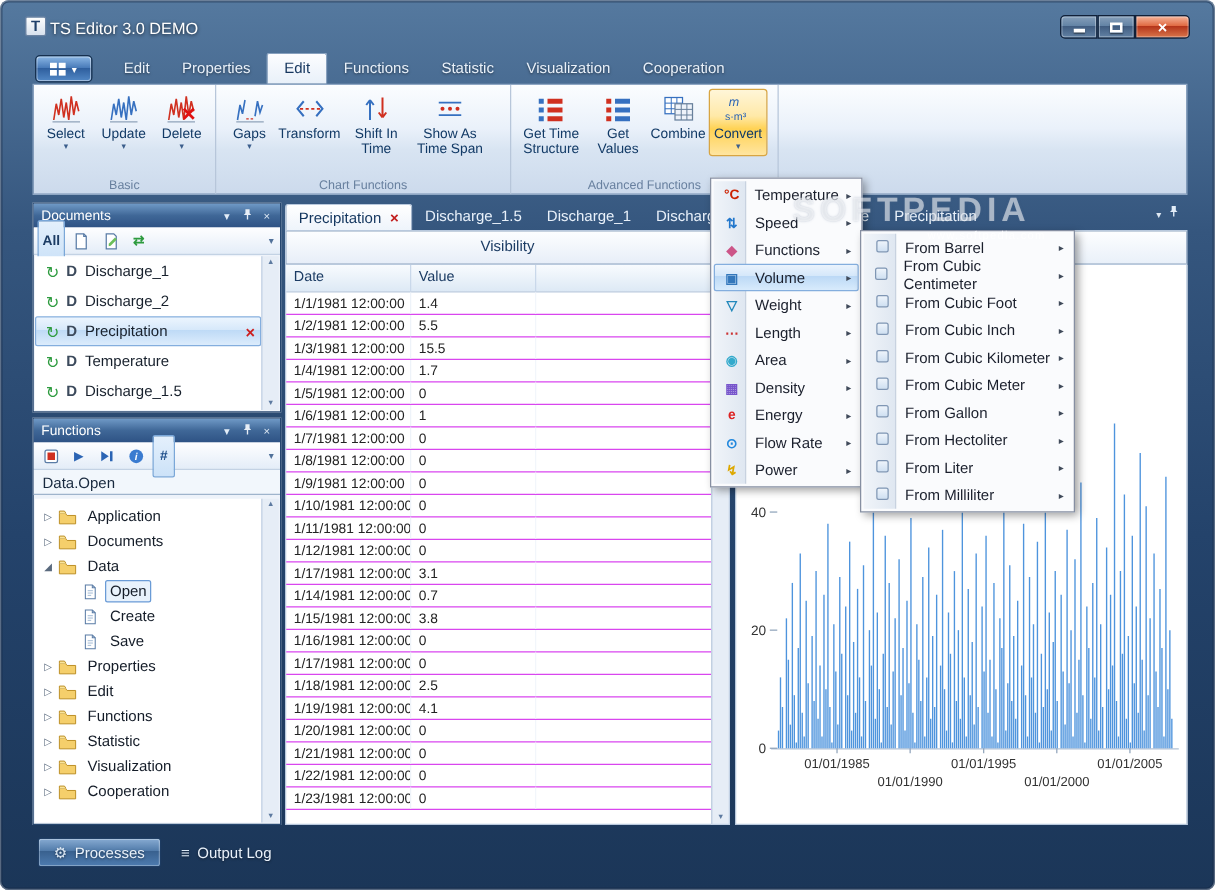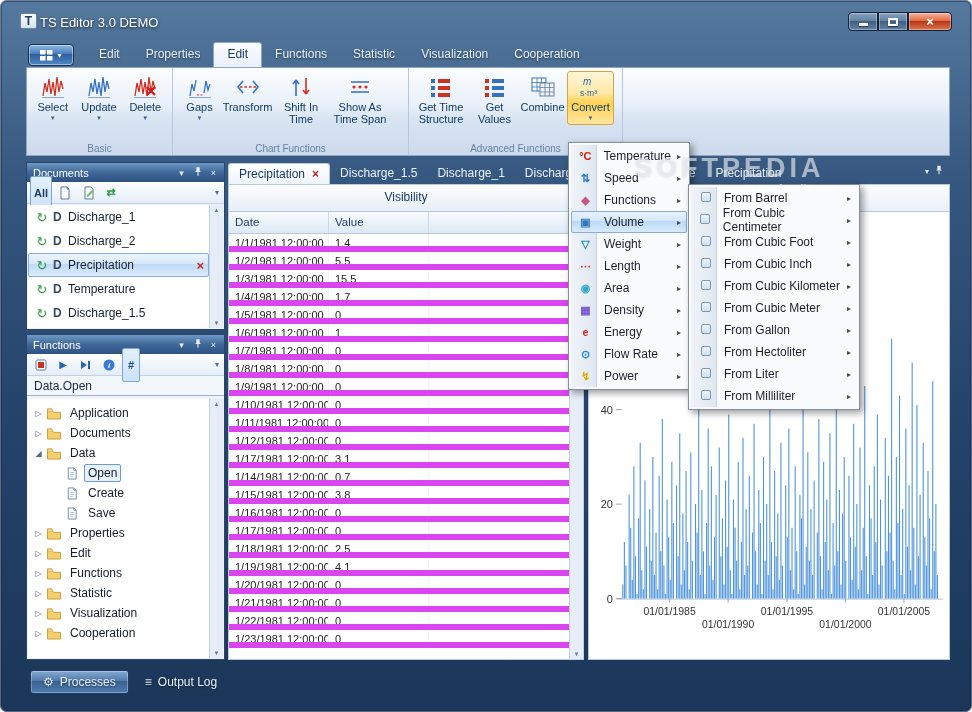--- a/index.html
+++ b/index.html
@@ -84,21 +84,21 @@
   .grip{width:4px;height:16px;border-left:2px dotted #9fb2c8;margin:0 2px;}
   .vsep{width:1px;height:18px;background:#c3d2e4;margin:0 3px;}
   .gtb{width:22px;height:20px;display:flex;align-items:center;justify-content:center;border:1px solid transparent;border-radius:2px;}
   .gtb.pressed{background:linear-gradient(#e4f0fc,#c8e0f8);border-color:#7aa7d8;}
   .gtb svg{width:16px;height:16px;}
 
   .tablewrap{position:absolute;left:0;top:50px;right:15px;bottom:0;background:#fff;border-left:1px solid #b9c9dd;border-bottom:1px solid #b9c9dd;}
   .thead{height:22px;display:flex;background:linear-gradient(#f8fbfe,#dde9f5);border-bottom:1px solid #b9c9dd;font-size:11.5px;color:#1c3c64;}
   .th{padding:4px 6px 0;border-right:1px solid #c9d8ea;}
   .th.c0{width:100px;}.th.c1{width:100px;}.th.fill{flex:1;border-right:none;}
-  .trt{height:18px;display:flex;border-bottom:6px solid #d946ef;font-size:11px;color:#222;}
+  .trt{height:18px;display:flex;border-bottom:1px solid #d946ef;font-size:11px;color:#222;}
   .td{padding:2.5px 6px 0;overflow:hidden;white-space:nowrap;}
   .td.c0{width:100px;border-right:1px solid #eef3f9;}
   .td.c1{width:100px;border-right:1px solid #f2f6fb;}
   .tscroll{position:absolute;top:50px;bottom:0;right:0;width:15px;background:#e6edf6;border:1px solid #c2d1e4;display:flex;flex-direction:column;align-items:center;font-size:6px;color:#5d7aa0;padding:2px 0;}
 
   .rheader{position:absolute;left:0;top:0;right:0;height:22px;display:flex;align-items:flex-end;color:#e9f1fa;padding-left:30px;}
   .rtoolbar{position:absolute;left:0;top:22px;right:0;height:28px;background:linear-gradient(#fdfeff,#e9f0f9);border:1px solid #b9c9dd;display:flex;align-items:center;padding:0 5px;}
   .chartarea{position:absolute;left:0;top:50px;right:0;bottom:0;background:#fff;border:1px solid #b9c9dd;border-top:none;}
   #chartSvg{position:absolute;inset:0;width:100%;height:100%;}
 

